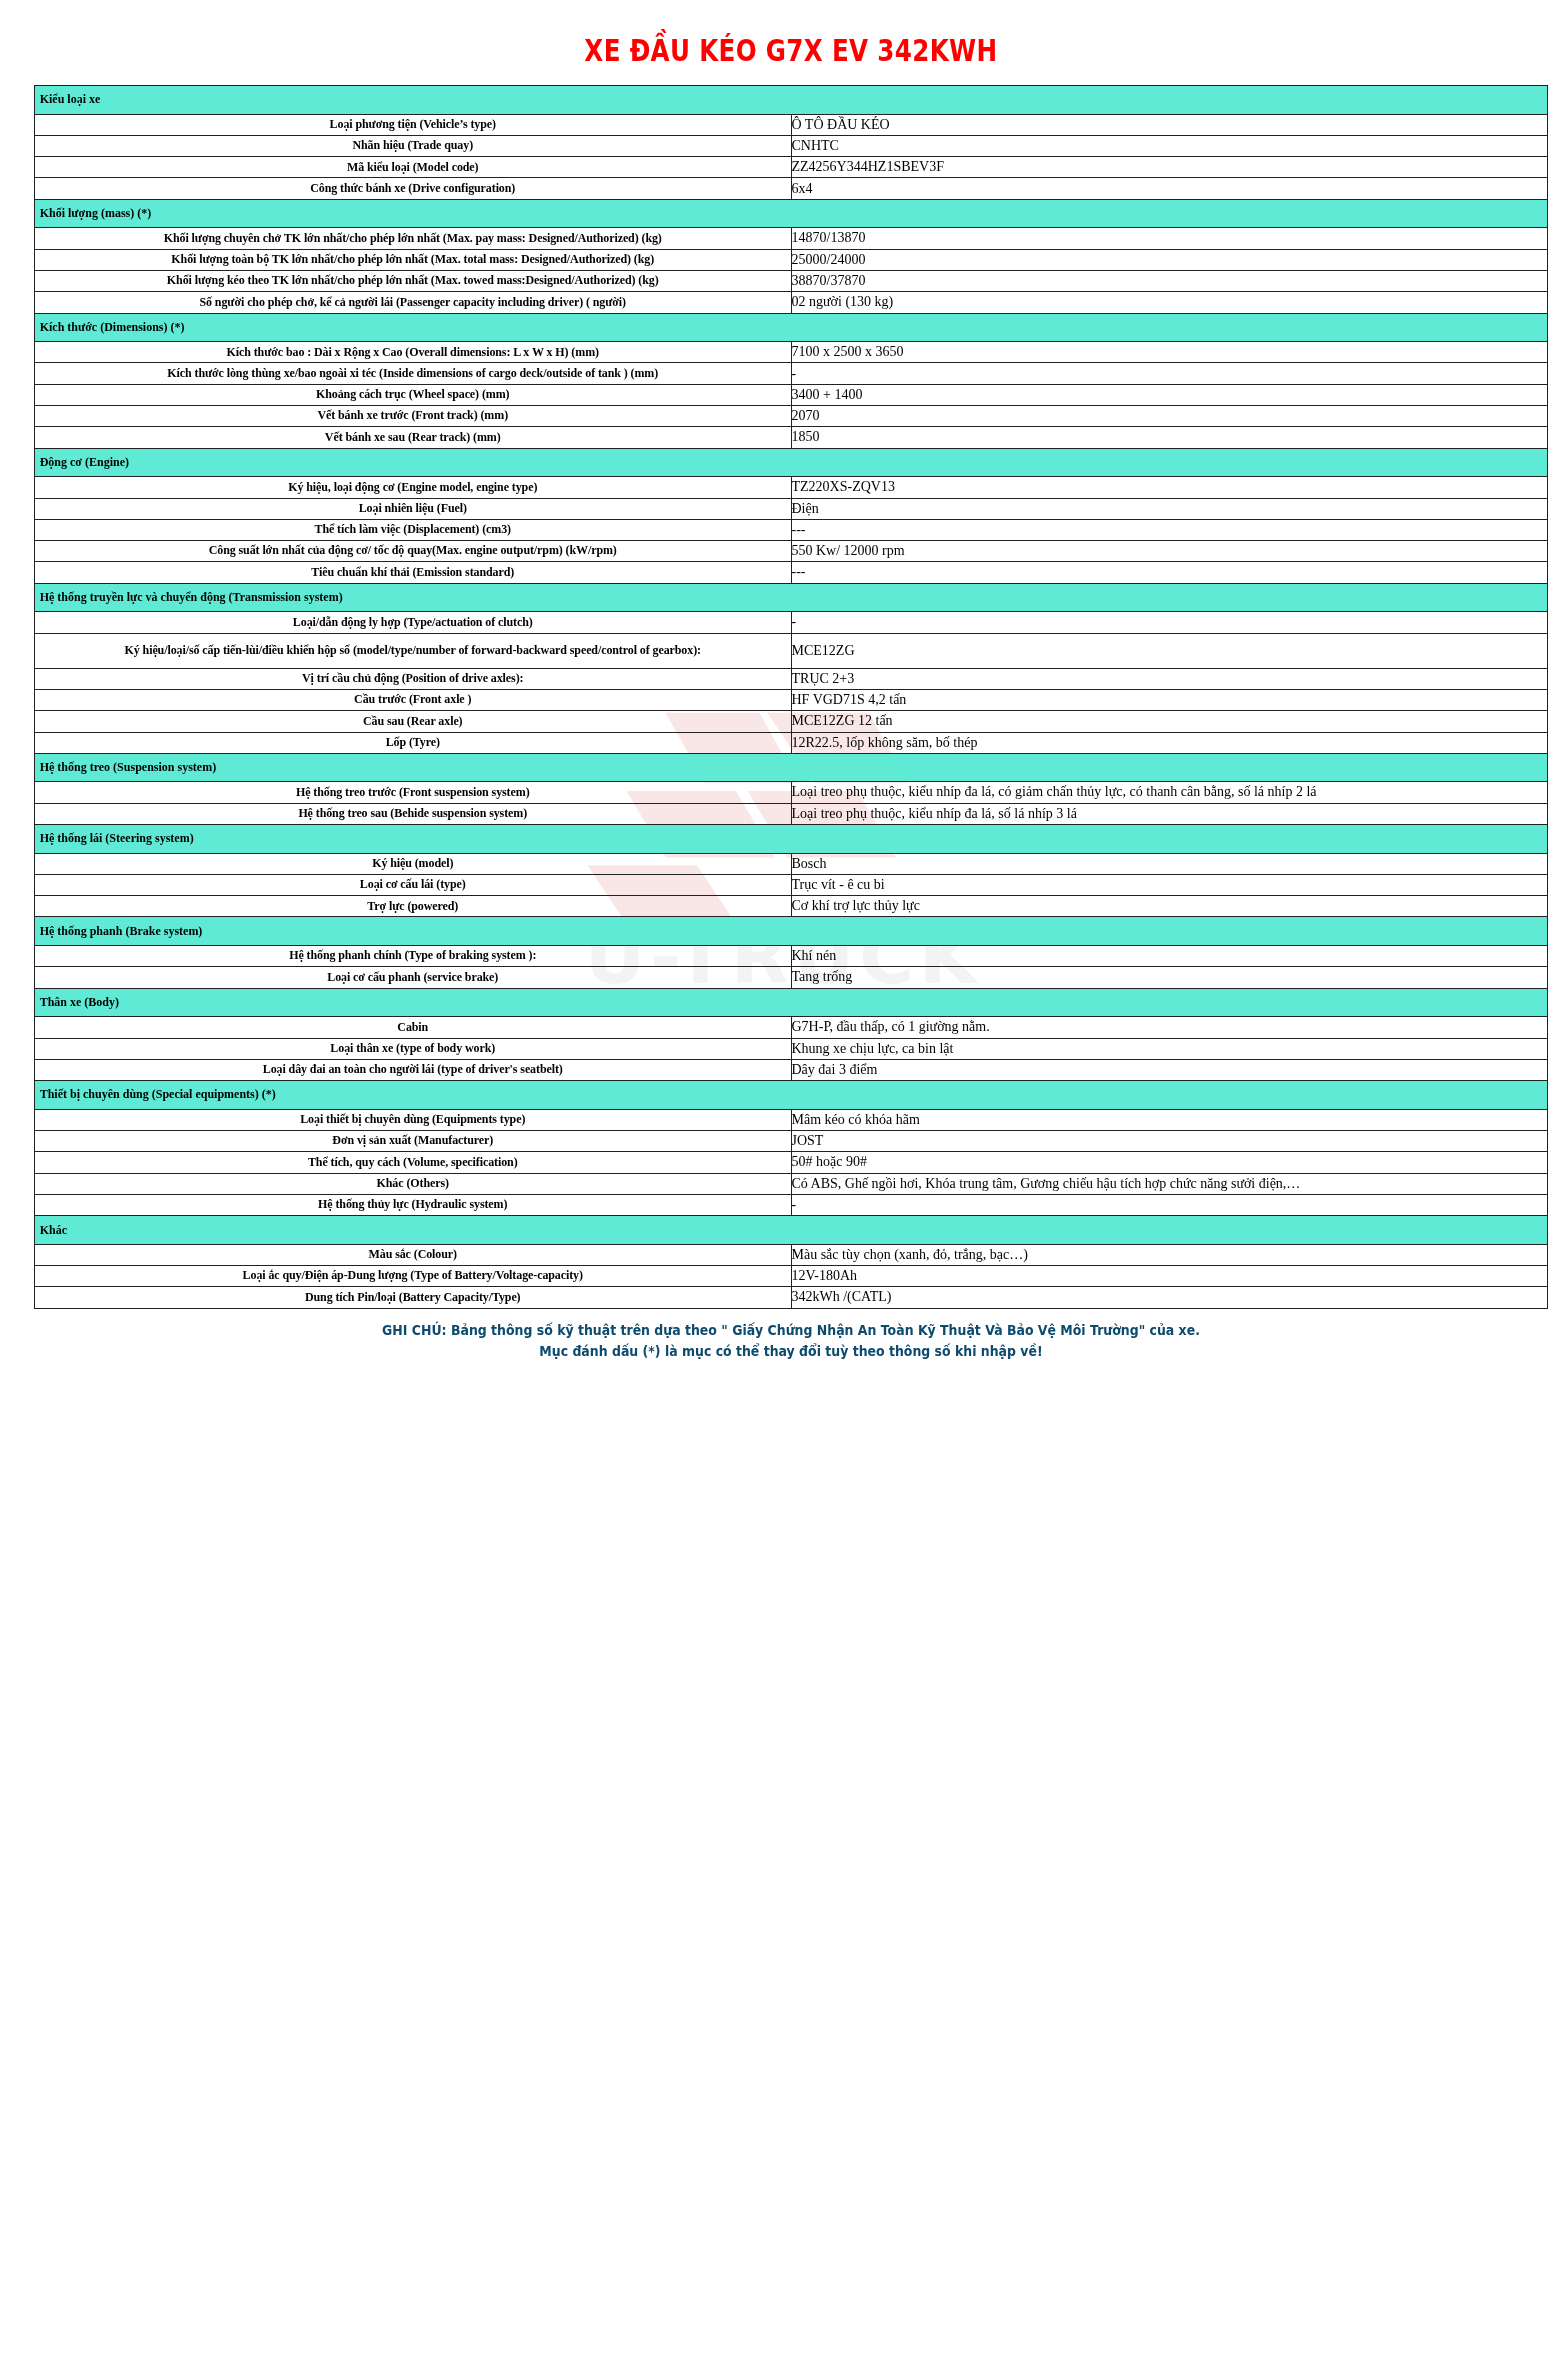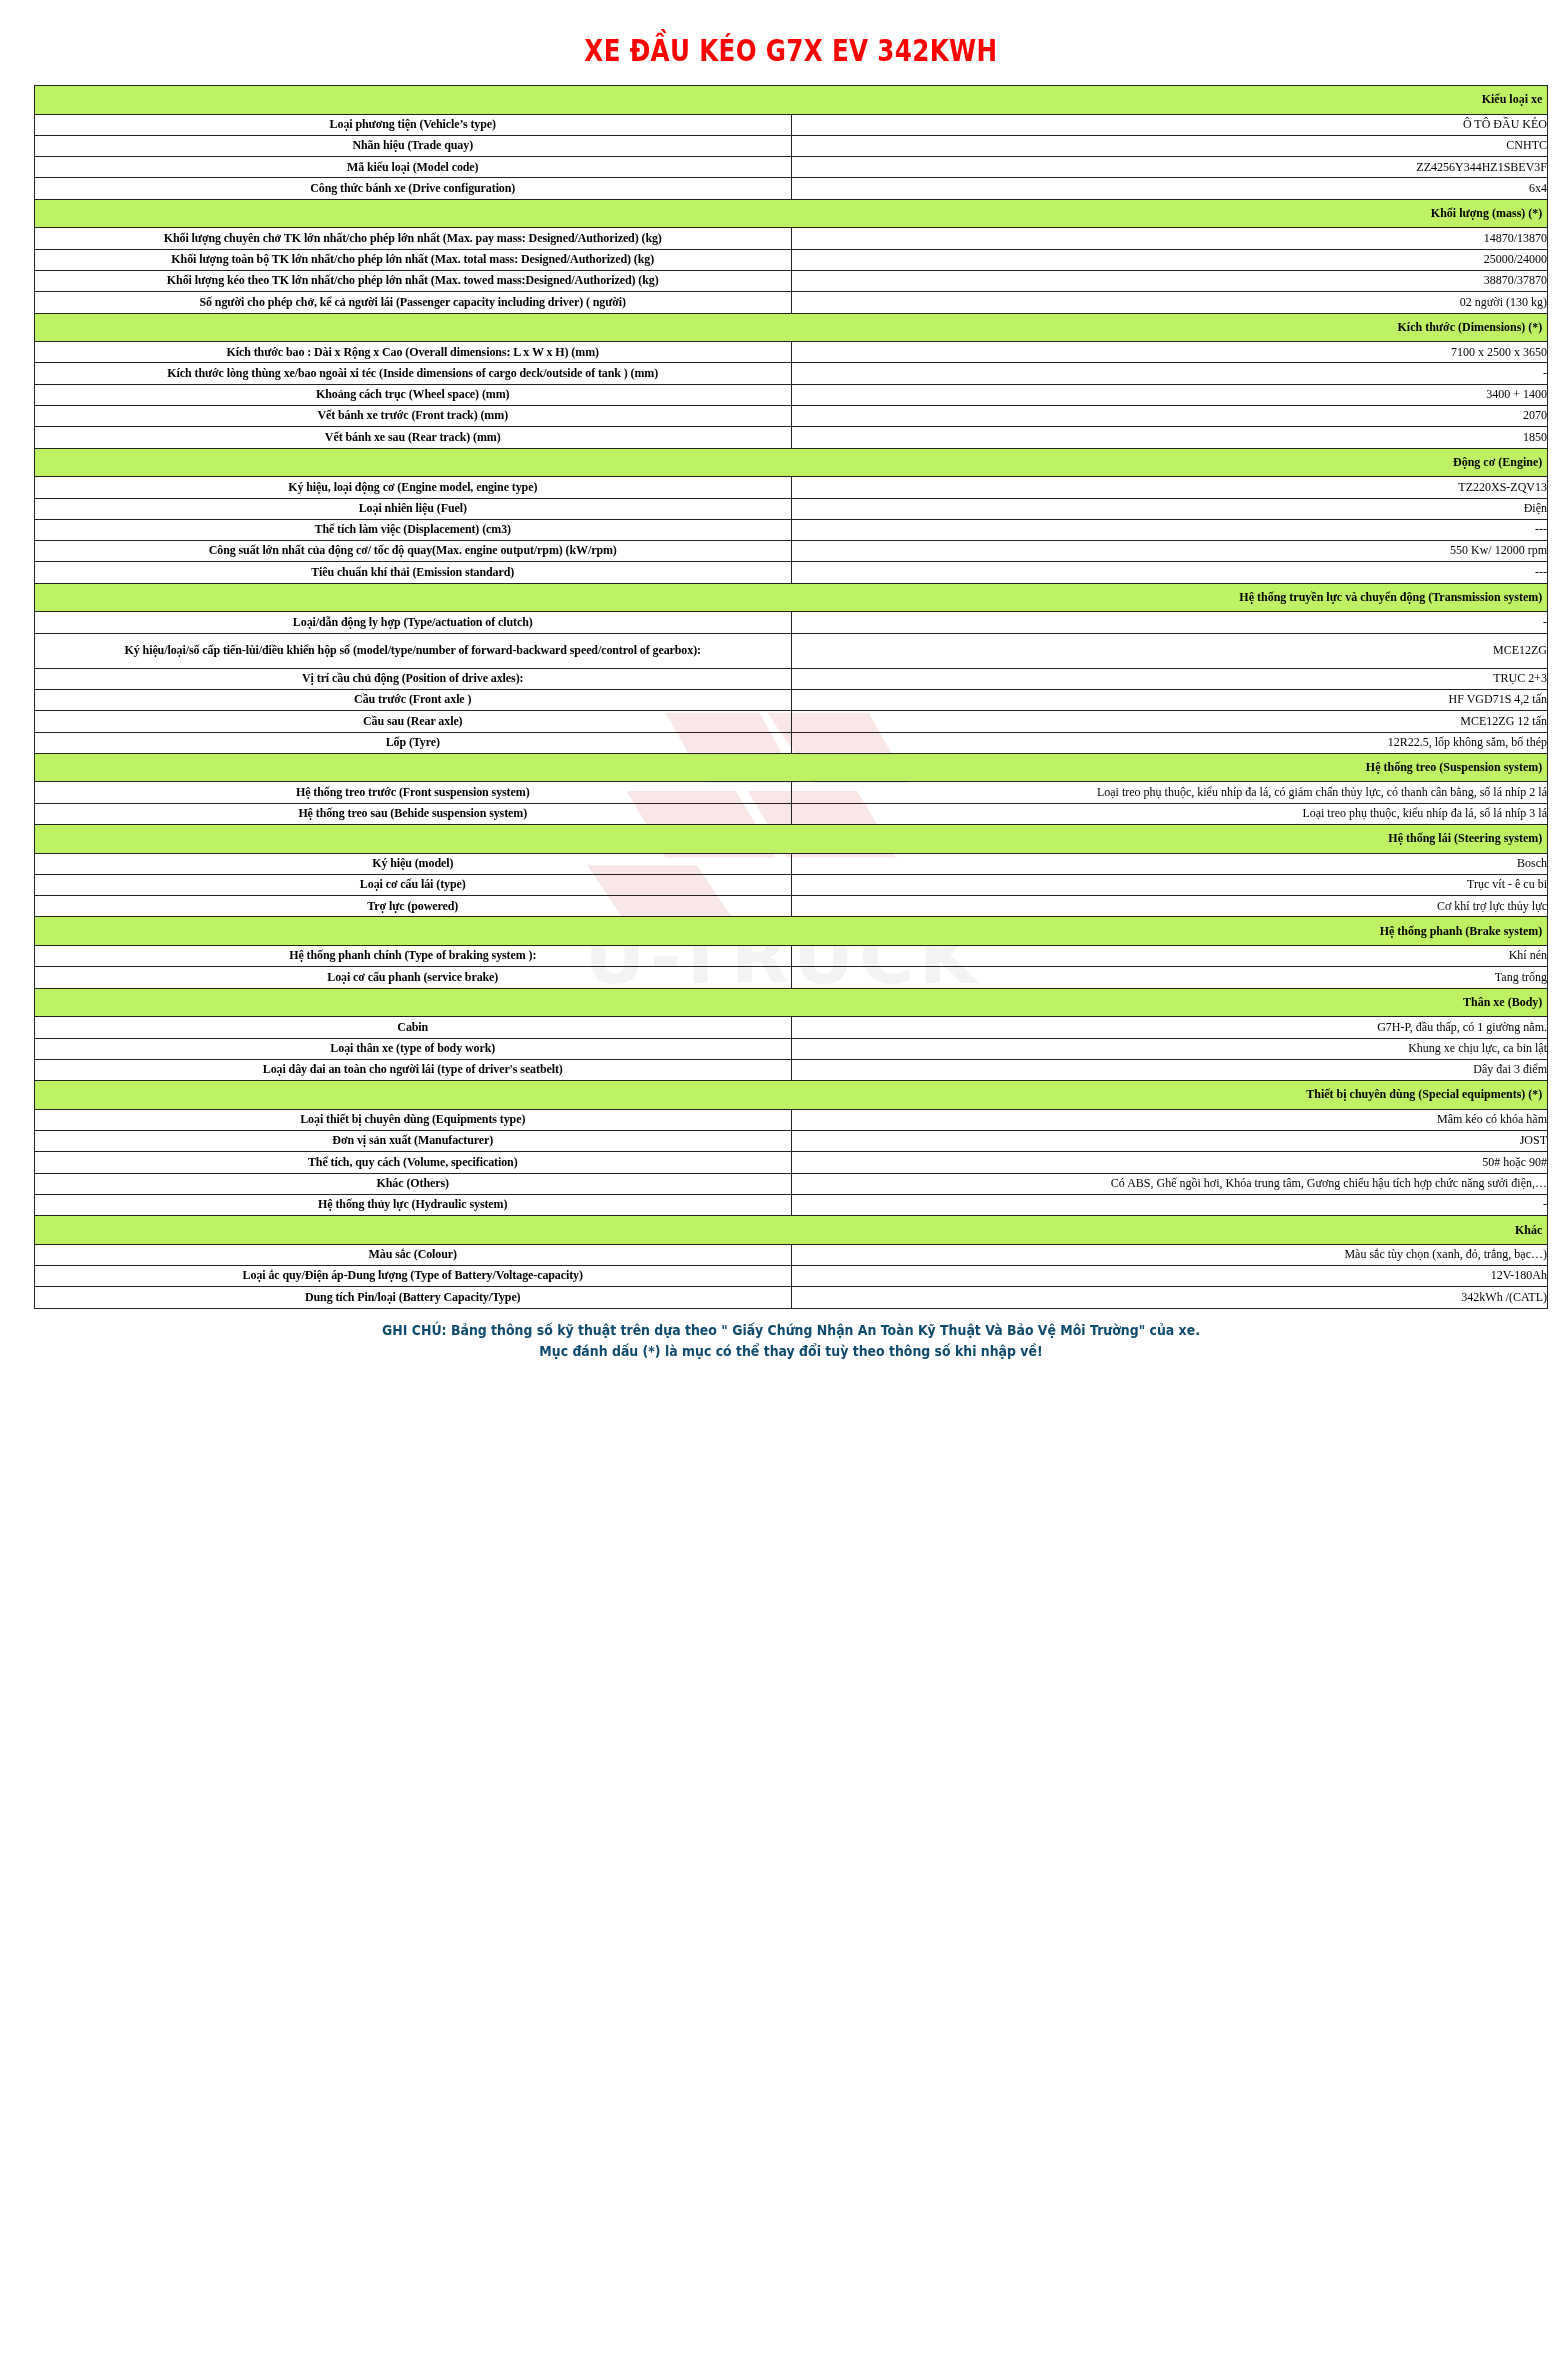--- a/index.html
+++ b/index.html
@@ -73,28 +73,28 @@
     font-size: 12px;
     font-weight: 700;
     line-height: 1.3;
     text-align: center;
     letter-spacing: -0.1px;
     transform-origin: left center;
   }
   td.value {
     width: 50.8%;
     padding: 4.7px 7.8px;
-    font-size: 12px;
+    font-size: 14px;
     font-weight: 400;
     line-height: 1.3;
-    text-align: right;
+    text-align: left;
   }
   tr.section td {
-    background: #bef264;
-    text-align: right;
+    background: #5eead4;
+    text-align: left;
     font-weight: 700;
     font-size: 12px;
     padding: 6.3px 4.7px;
     border-top: 1.6px solid #222222;
     border-bottom: 1.6px solid #222222;
   }
   tr.row td { height: 20.3px; }
   tr.row.tall td { height: 34px; }
   
   .note {

